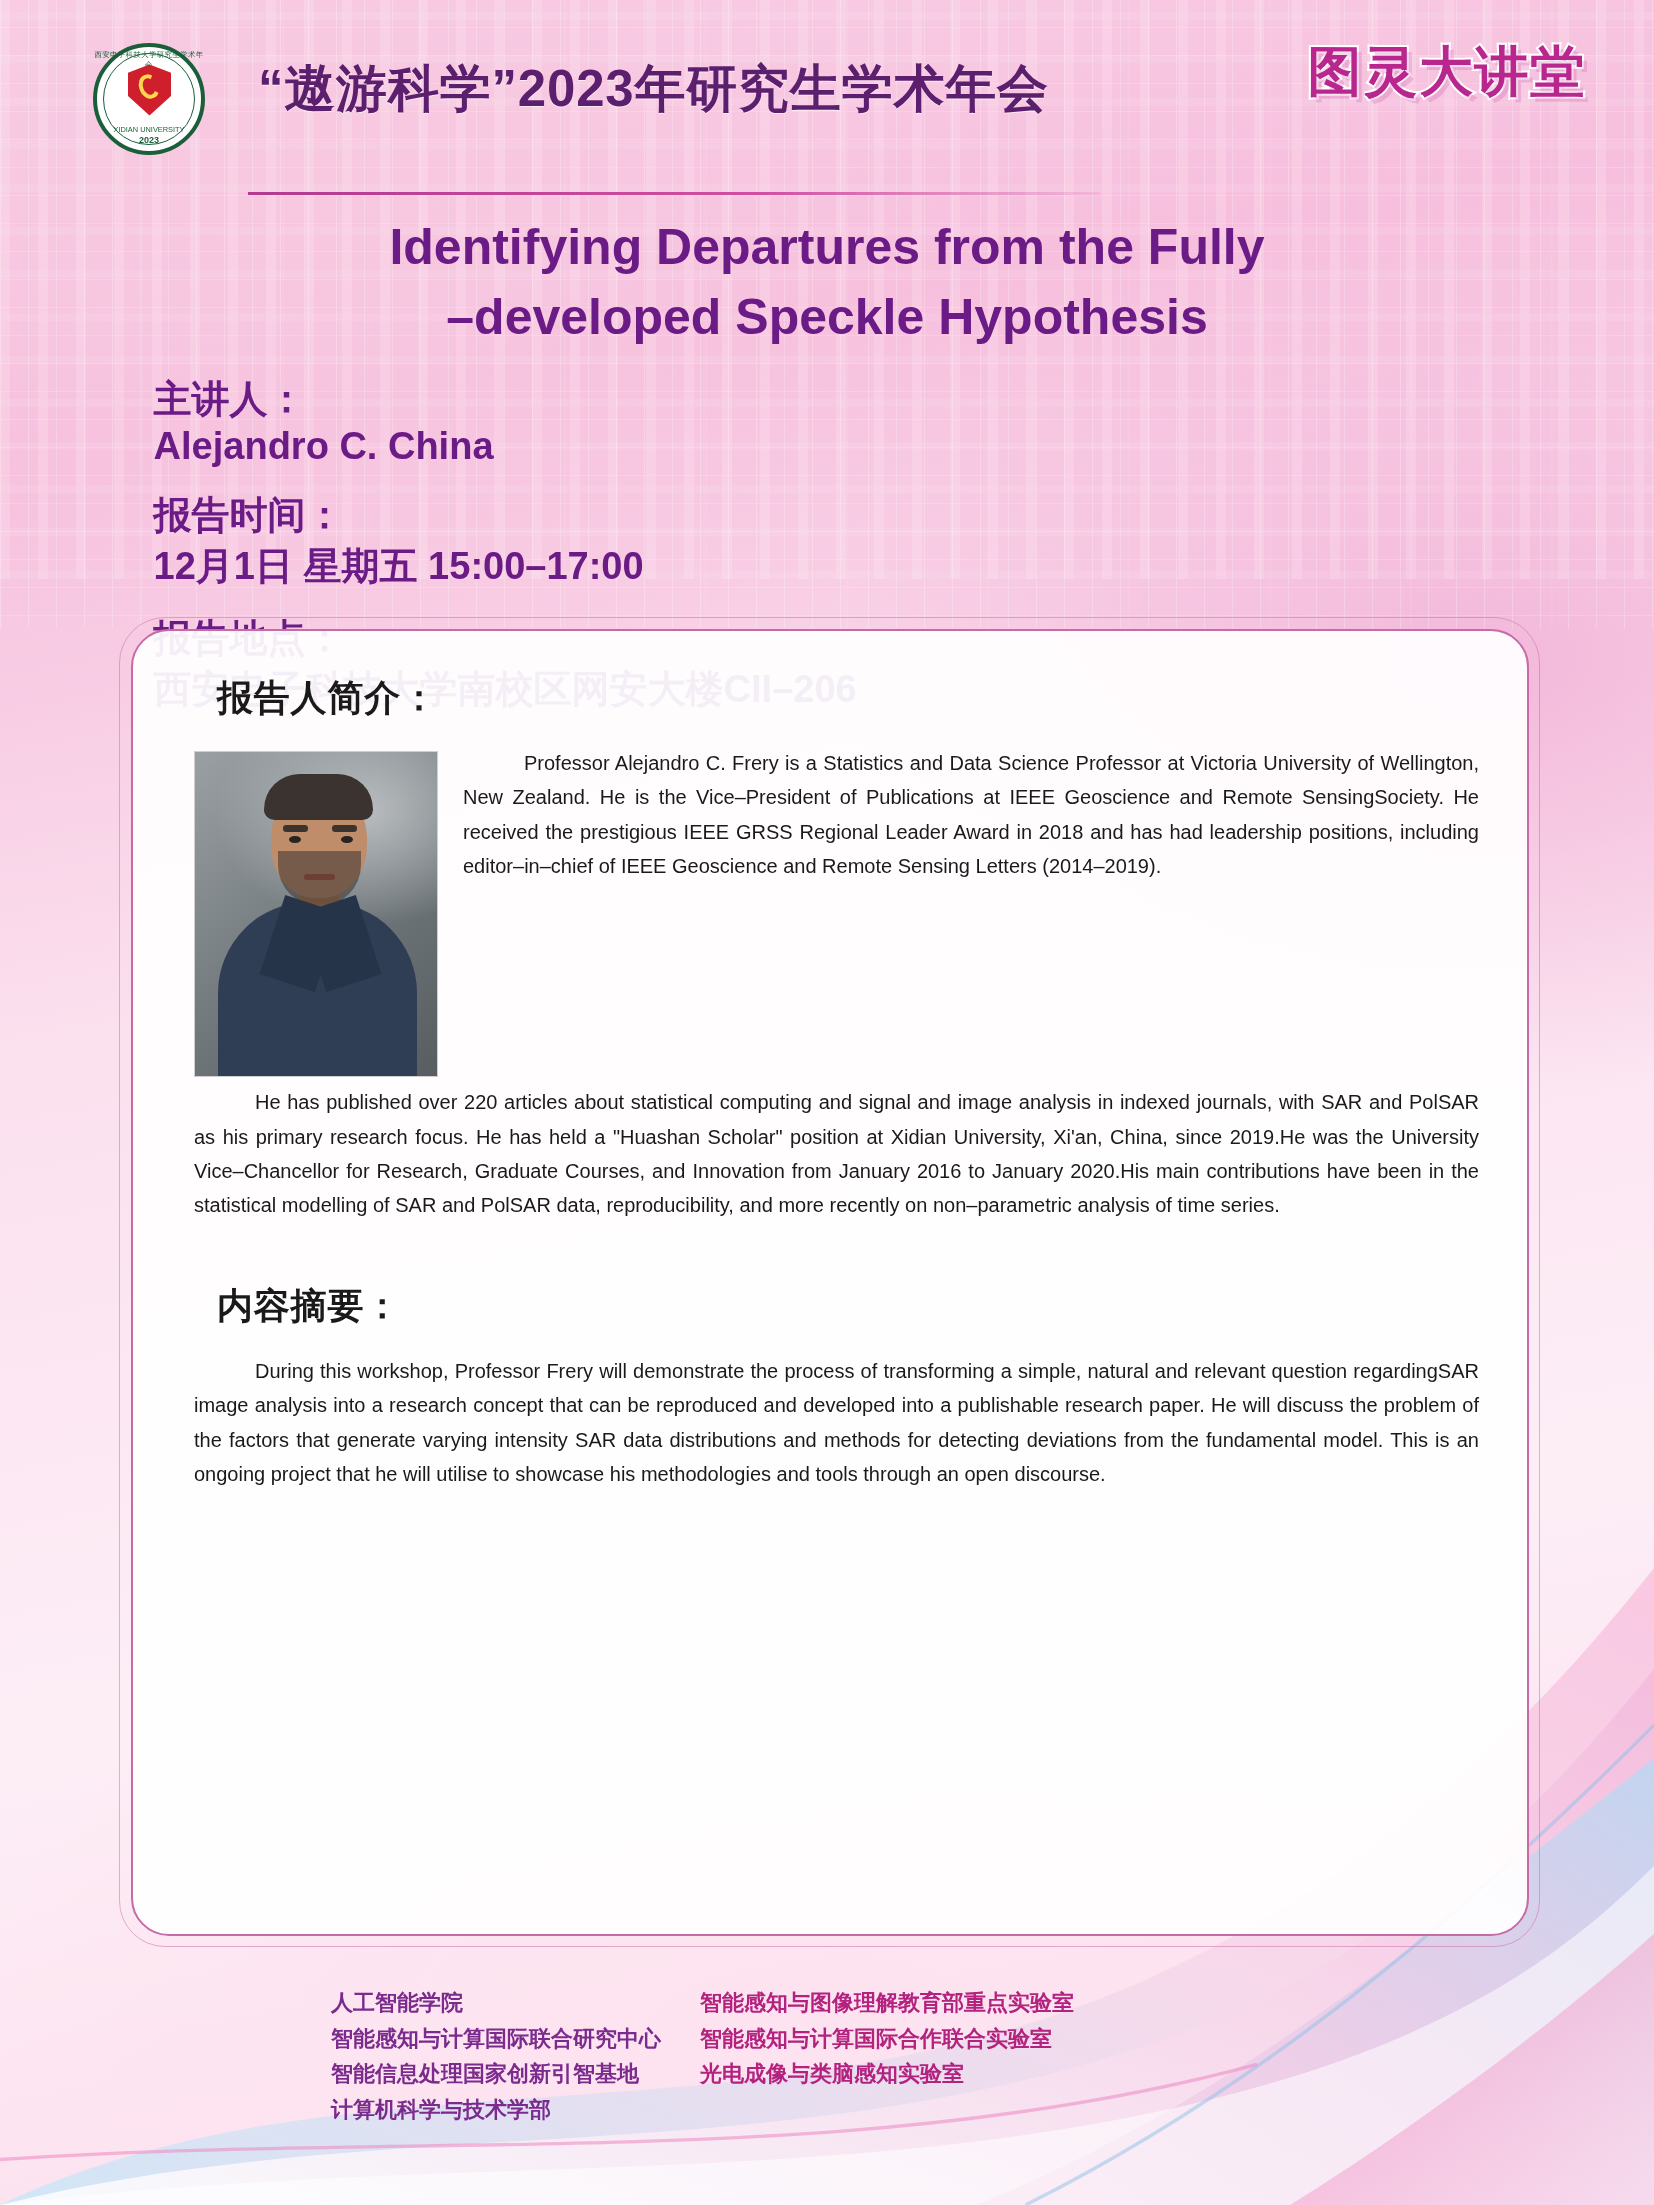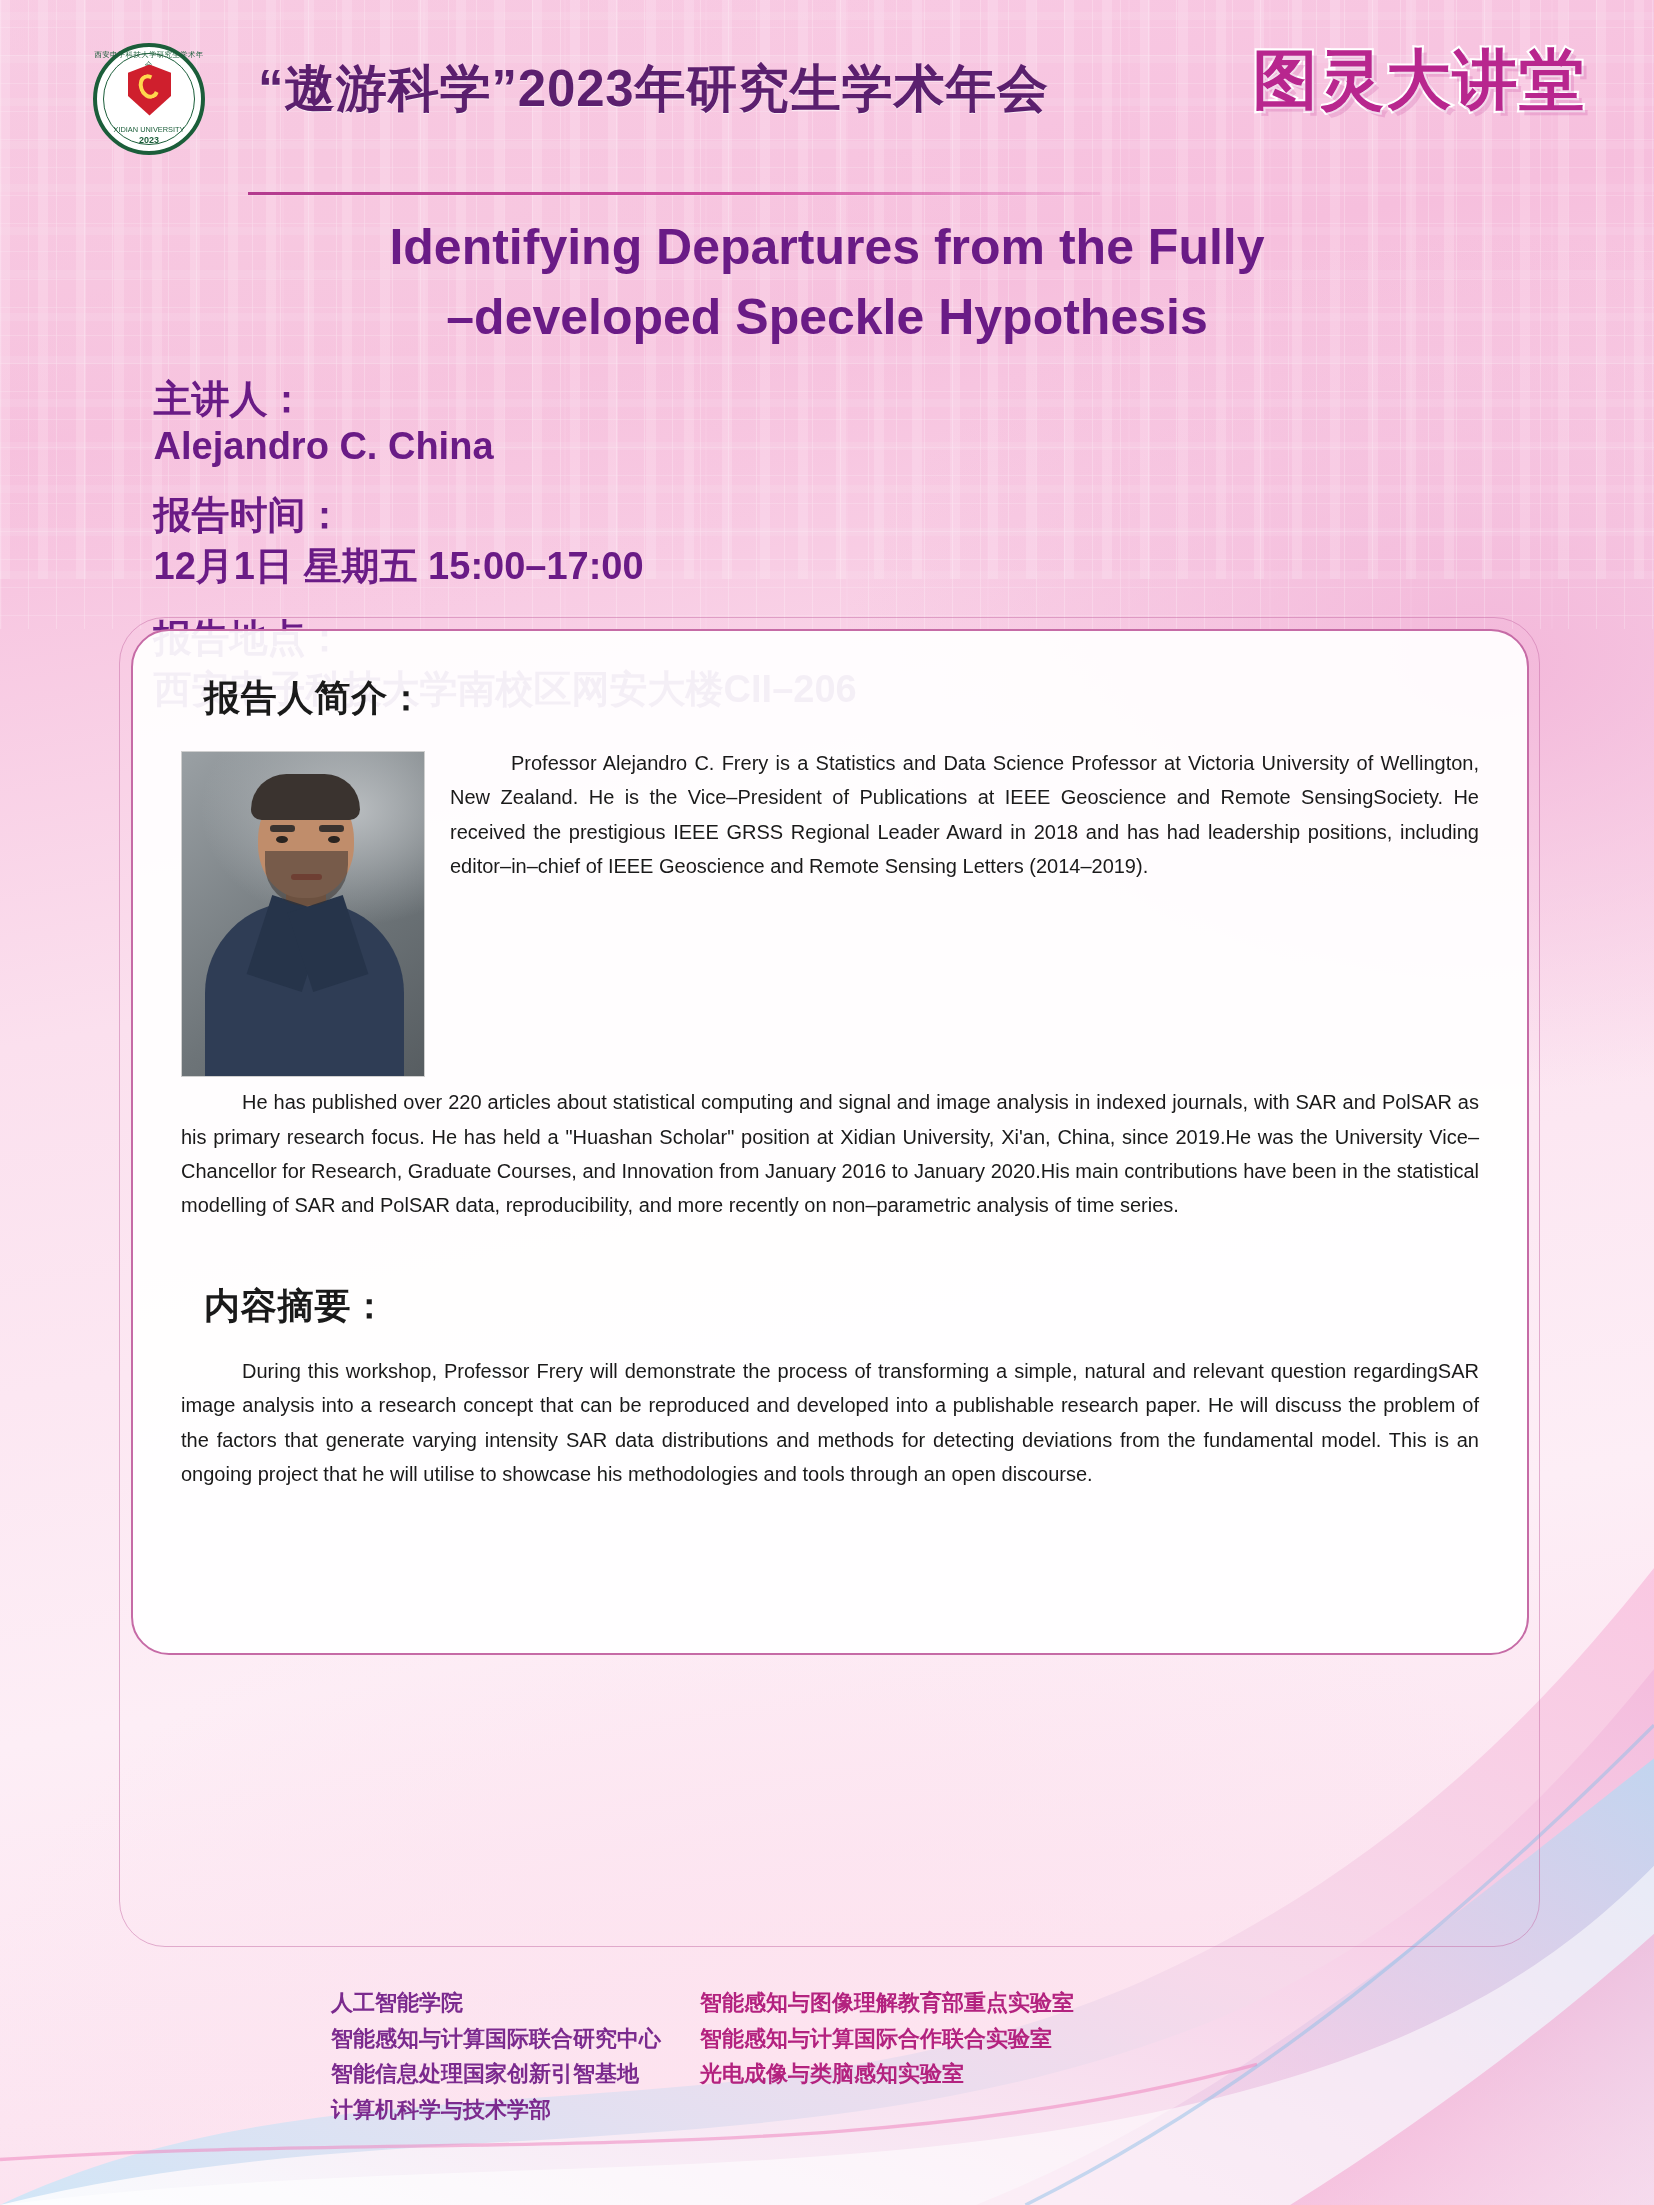--- a/index.html
+++ b/index.html
@@ -136,21 +136,21 @@
     color: #5b1f6e;
     letter-spacing: 0.8px;
     white-space: nowrap;
     text-shadow: 0 1.7px 0 rgba(255,255,255,0.6);
   }
 
   .brand-badge {
     position: absolute;
     right: 68px;
     top: 36px;
-    font-size: 65px;
+    font-size: 54px;
     font-weight: bold;
     letter-spacing: 1.7px;
     color: #b8268e;
     -webkit-text-stroke: 4.1px #ffffff;
     paint-order: stroke fill;
     text-shadow: 0 0 0 #fff, 5px 5px 0 rgba(186,38,142,0.18);
     white-space: nowrap;
     margin-left: 45px;
   }
 
@@ -193,26 +193,26 @@
     margin-left: 11.6px;
   }
   .meta-row.en .meta-value { font-family: "Liberation Sans", sans-serif; }
 
   
   .card {
     position: absolute;
     left: 131px;
     top: 629px;
     width: 1398px;
-    height: 1026px;
+    height: 1307px;
     background: rgba(255,255,255,0.93);
     border: 2.5px solid #c66ba6;
     border-radius: 38px;
     box-sizing: border-box;
-    padding: 38px 48px 33px 48px;
+    padding: 38px 48px 33px 61px;
   }
   .card-outline {
     position: absolute;
     left: 119px;
     top: 617px;
     width: 1421px;
     height: 1330px;
     border: 1.7px solid rgba(198,107,166,0.5);
     border-radius: 46px;
     box-sizing: border-box;

